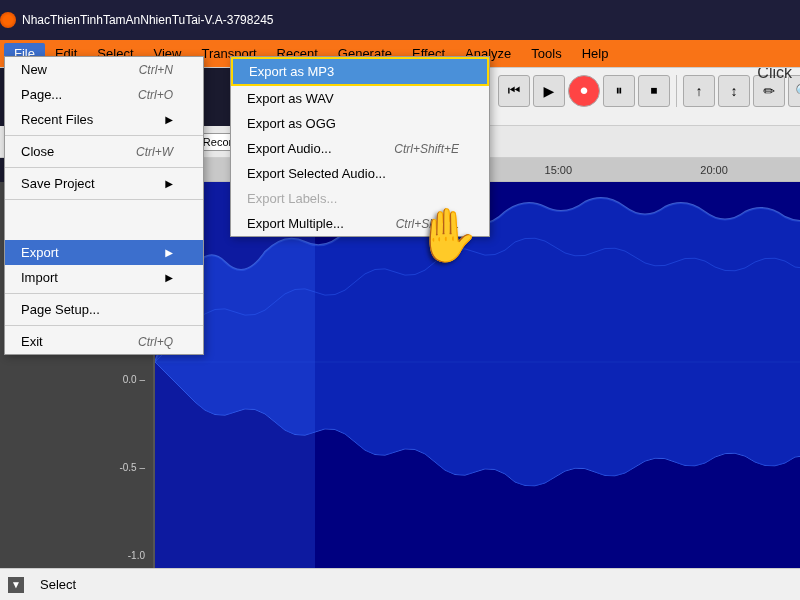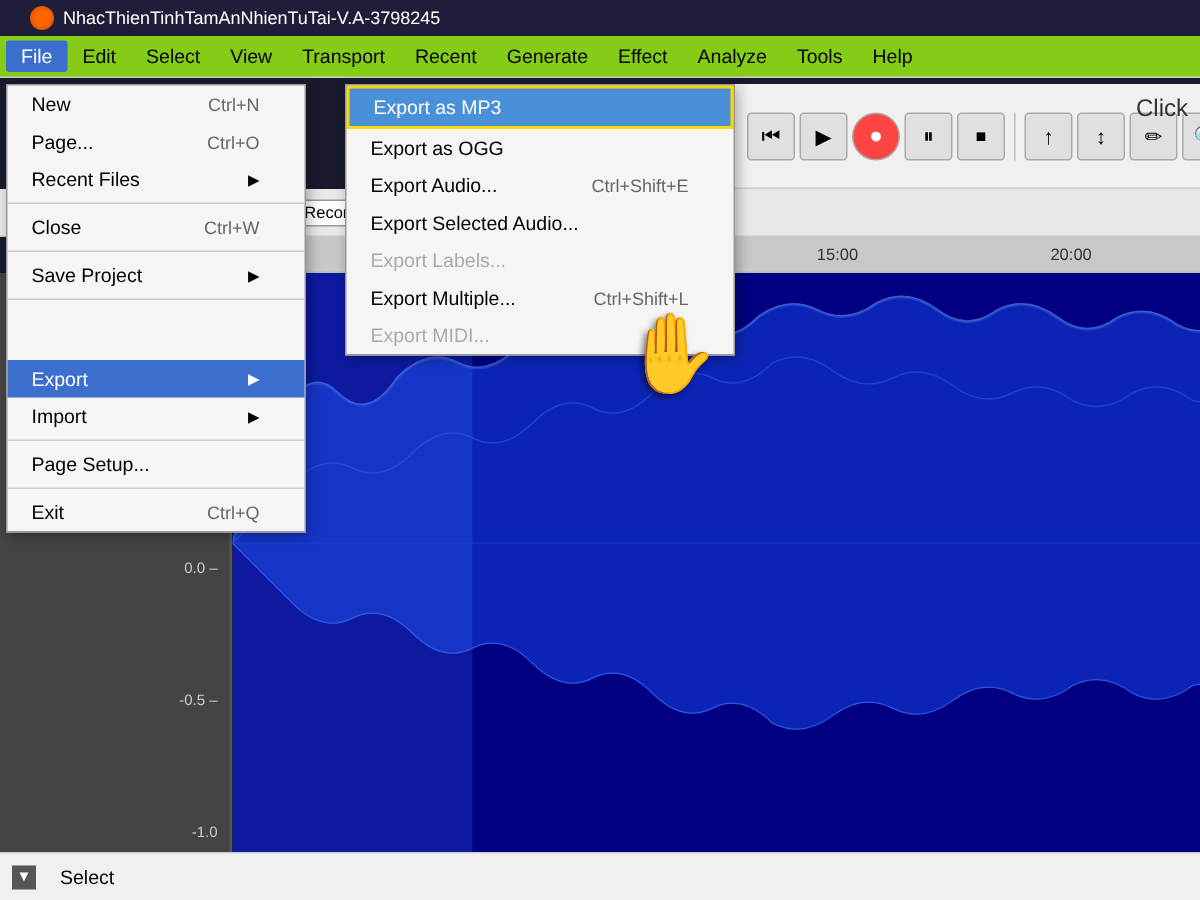--- a/index.html
+++ b/index.html
@@ -2,37 +2,37 @@
 <html><head>
   <meta charset="utf-8">
   <style>
     * { margin: 0; padding: 0; box-sizing: border-box; }
     body { width: 800px; height: 600px; overflow: hidden; font-family: 'Segoe UI', Arial, sans-serif; font-size: 13px; background: #1a1a2e; }
 
     
     #title-bar {
       background: #1e1e3a;
       color: #fff;
-      height: 24px;
-      display: flex;
-      align-items: center;
-      padding: 0 20px;
+      height: 40px;
+      display: flex;
+      align-items: center;
+      padding: 0 0;
       gap: 6px;
       font-size: 12px;
     }
     #title-bar .app-icon {
       width: 16px; height: 16px;
       background: radial-gradient(circle, #ff6600 40%, #cc4400 100%);
       border-radius: 50%;
       flex-shrink: 0;
     }
 
     
     #menu-bar {
-      background: #84cc16;
+      background: #f97316;
       height: 28px;
       display: flex;
       align-items: center;
       padding: 0 4px;
       border-bottom: 1px solid #ccc;
       position: relative;
       z-index: 100;
     }
     .menu-item {
       padding: 3px 10px;
@@ -167,21 +167,21 @@
       cursor: pointer;
       font-size: 13px;
       color: #000;
       display: flex;
       justify-content: space-between;
       align-items: center;
       white-space: nowrap;
     }
     .dropdown-item.highlighted { background: #3c6fcd; color: #fff; margin-top: 40px; }
     .dropdown-item.disabled { color: #aaa; cursor: default; }
-    .dropdown-item .shortcut { color: #666; font-size: 12px; margin-left: 20px; }
+    .dropdown-item .shortcut { color: #666; font-size: 12px; margin-left: 20px; font-style: italic; }
     .dropdown-separator {
       height: 1px;
       background: #ccc;
       margin: 3px 0;
     }
     .dropdown-item .submenu-arrow { margin-left: 10px; font-size: 10px; }
 
     
     #export-submenu {
       position: absolute;
@@ -271,38 +271,38 @@
     <span>Exit</span>
     <span class="shortcut">Ctrl+Q</span>
   </div>
 </div>
 
 <div id="export-submenu">
   <div class="dropdown-item export-item-highlighted">
     <span>Export as MP3</span>
   </div>
   <div class="dropdown-item">
+    <span>Export as WAV</span>
+  </div>
+  <div class="dropdown-item">
     <span>Export as OGG</span>
   </div>
   <div class="dropdown-item">
     <span>Export Audio...</span>
     <span class="shortcut">Ctrl+Shift+E</span>
   </div>
   <div class="dropdown-item">
     <span>Export Selected Audio...</span>
   </div>
   <div class="dropdown-item disabled">
     <span>Export Labels...</span>
   </div>
   <div class="dropdown-item">
     <span>Export Multiple...</span>
     <span class="shortcut">Ctrl+Shift+L</span>
-  </div>
-  <div class="dropdown-item disabled">
-    <span>Export MIDI...</span>
   </div>
 </div>
 
 <div id="hand-cursor" style="position:absolute; top:205px; left:415px; font-size:52px; z-index:300; pointer-events:none; filter: drop-shadow(2px 2px 2px rgba(0,0,0,0.5));">
   🤚
 </div>
 
 <div id="toolbar" style="position:absolute; top:56px; right:0; left:490px; height:70px; background:#f0f0f0; border-bottom:1px solid #ccc; display:flex; align-items:center; padding:4px 8px; gap:4px; z-index:50;">
   <div class="toolbar-section">
     <div class="toolbar-btn">⏮</div>

